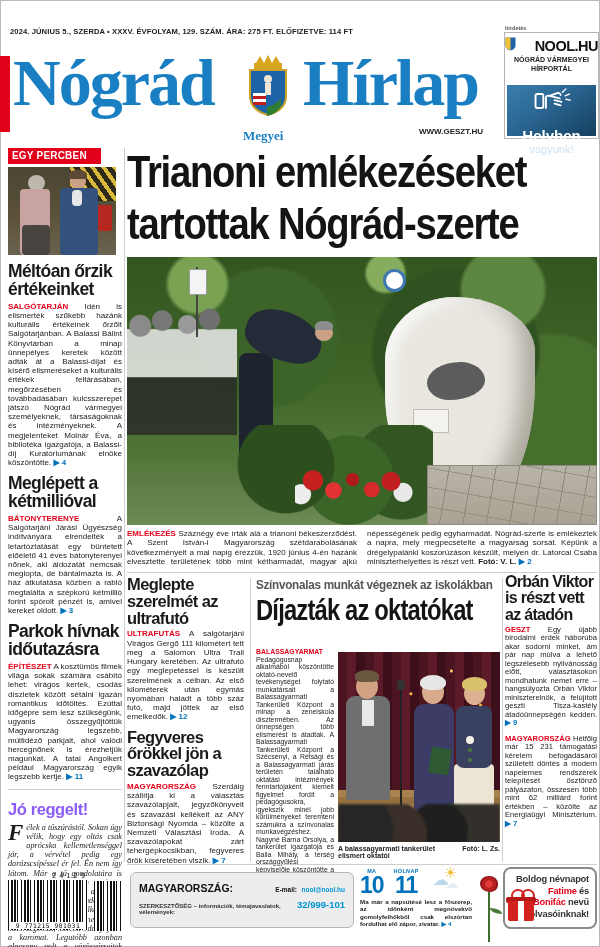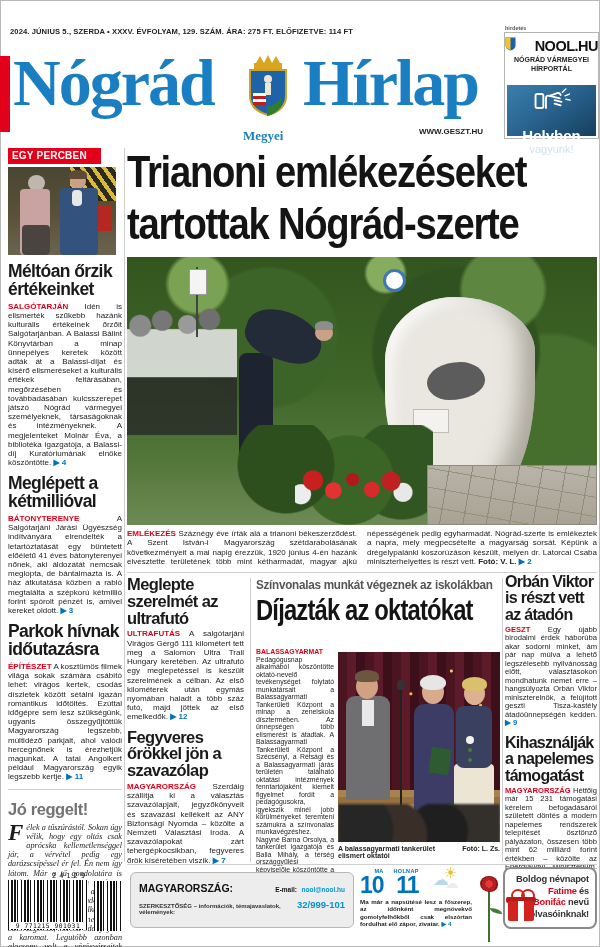--- a/index.html
+++ b/index.html
@@ -47,21 +47,21 @@
   .banner{width:89px;height:16px;background:#e2001a;color:#fff;font-weight:900;
           font-size:10px;line-height:16px;padding-left:4px;letter-spacing:.2px;}
   .photoL{position:relative;width:108px;height:88px;margin-top:3px;overflow:hidden;
           background:linear-gradient(180deg,#4a4632 0%,#5a5138 55%,#6b6450 100%);}
   .pl-stripes{position:absolute;right:0;top:0;width:46px;height:34px;
               background:repeating-linear-gradient(55deg,#d8b93a 0 4px,#2e2a1a 4px 9px);}
   .pl-chair{position:absolute;background:#b5281f;border-radius:2px;}
   .pl-person{position:absolute;border-radius:4px;}
   .pl-head{position:absolute;border-radius:50%;}
   .sb-h{font-size:17.5px;margin-top:8px;}
-  .morning-title{color:#737373;font-weight:800;font-size:16.5px;margin-top:10px;letter-spacing:-.4px;}
+  .morning-title{color:#8b5cf6;font-weight:800;font-size:16.5px;margin-top:10px;letter-spacing:-.4px;}
   .morning{font-family:"Liberation Serif",serif;font-style:italic;font-size:8.2px;
            line-height:9.2px;text-align:justify;color:#1c1c1c;margin-top:4px;}
   .dropcap{float:left;font-size:23px;line-height:18px;font-weight:bold;margin:1px 3px 0 0;}
 
   .barcode-wrap{left:8px;top:872px;width:114px;}
   .bc-num{font-size:7px;letter-spacing:3px;color:#111;text-align:right;width:80px;
           font-family:"DejaVu Sans Mono",monospace;}
   .bars{height:50px;background:repeating-linear-gradient(90deg,#111 0 1px,#fff 1px 3px,
         #111 3px 5px,#fff 5px 6px,#111 6px 8px,#fff 8px 9px,#111 9px 10px,#fff 10px 13px);}
   .bars-main{position:relative;width:80px;}
@@ -186,21 +186,21 @@
            border:1px solid #b8b8b8;border-radius:6px;padding:5px 8px;box-sizing:border-box;}
   .contact-top{display:flex;justify-content:space-between;align-items:baseline;}
   .contact-title{font-size:10.5px;font-weight:bold;color:#111;}
   .email-label{font-size:6.5px;font-weight:bold;color:#111;}
   .email{font-size:6.5px;font-weight:bold;color:#0095d2;}
   .contact-row{display:flex;justify-content:space-between;align-items:baseline;margin-top:3px;}
   .contact-label{font-size:6px;color:#333;font-weight:bold;flex:1;}
   .phone{font-size:9.5px;font-weight:900;color:#0095d2;margin-left:4px;white-space:nowrap;}
   .weather{left:360px;top:868px;width:112px;}
   .w-cols{display:flex;gap:10px;align-items:flex-start;}
-  .w-day{text-align:right;}
+  .w-day{text-align:center;}
   .w-label{font-size:5.5px;font-weight:900;color:#0072bc;letter-spacing:.3px;}
   .w-temp{font-size:23px;font-weight:900;color:#0072bc;line-height:1;letter-spacing:-1px;}
   .w-icon{position:relative;width:40px;height:30px;margin-left:2px;}
   .w-sun{position:absolute;left:13px;top:-4px;font-size:15px;color:#f2bb2e;}
   .w-cloud{position:absolute;left:2px;top:2px;font-size:16px;color:#bcd6ea;}
   .w-cloud2{position:absolute;left:14px;top:7px;font-size:14px;color:#e8eef4;}
   .w-text{font-size:6.2px;line-height:7.4px;font-weight:bold;color:#222;text-align:justify;margin-top:3px;}
   .rose{left:477px;top:874px;width:26px;height:70px;}
   .rose-bud{position:absolute;left:3px;top:2px;width:18px;height:16px;background:
      radial-gradient(circle at 50% 50%,#e23a3a 0 30%,#b51f1f 31% 60%,#8f1414 61% 100%);
@@ -383,21 +383,20 @@
     <div class="pb pb-heads"></div>
   </div>
   <div class="abs photoB-cap">
     <span>A balassagyarmati tankerület elismert oktatói</span>
     <span style="white-space:nowrap;">Fotó: L. Zs.</span>
   </div>
 
   <div class="abs colC">
     <div class="headline">Orbán Viktor is részt vett az átadón</div>
     <p class="body"><span class="tag">GESZT</span> <span>Egy újabb birodalmi érdek háborúba akar sodorni minket, ám pár nap múlva a lehető legszélesebb nyilvánosság előtt, választásokon mondhatunk nemet erre – hangsúlyozta Orbán Viktor miniszterelnök, a felújított geszti Tisza-kastély átadóünnepségén kedden.</span> <span class="pm">▶ 9</span></p>
-    <div class="headline">Kihasználják a napelemes támogatást</div>
     <p class="body"><span class="tag">MAGYARORSZÁG</span> <span>Hétfőig már 15 231 támogatási kérelem befogadásáról született döntés a modern napelemes rendszerek telepítését ösztönző pályázaton, összesen több mint 62 milliárd forint értékben – közölte az Energiaügyi Minisztérium.</span> <span class="pm">▶ 7</span></p>
   </div>
 
   <div class="hdiv" style="left:127px;top:864px;width:470px;"></div>
 
   <div class="abs contact">
     <div class="contact-top">
       <span class="contact-title">MAGYARORSZÁG:</span>
       <span><span class="email-label">E-mail:</span> <span class="email">nool@nool.hu</span></span>
     </div>

